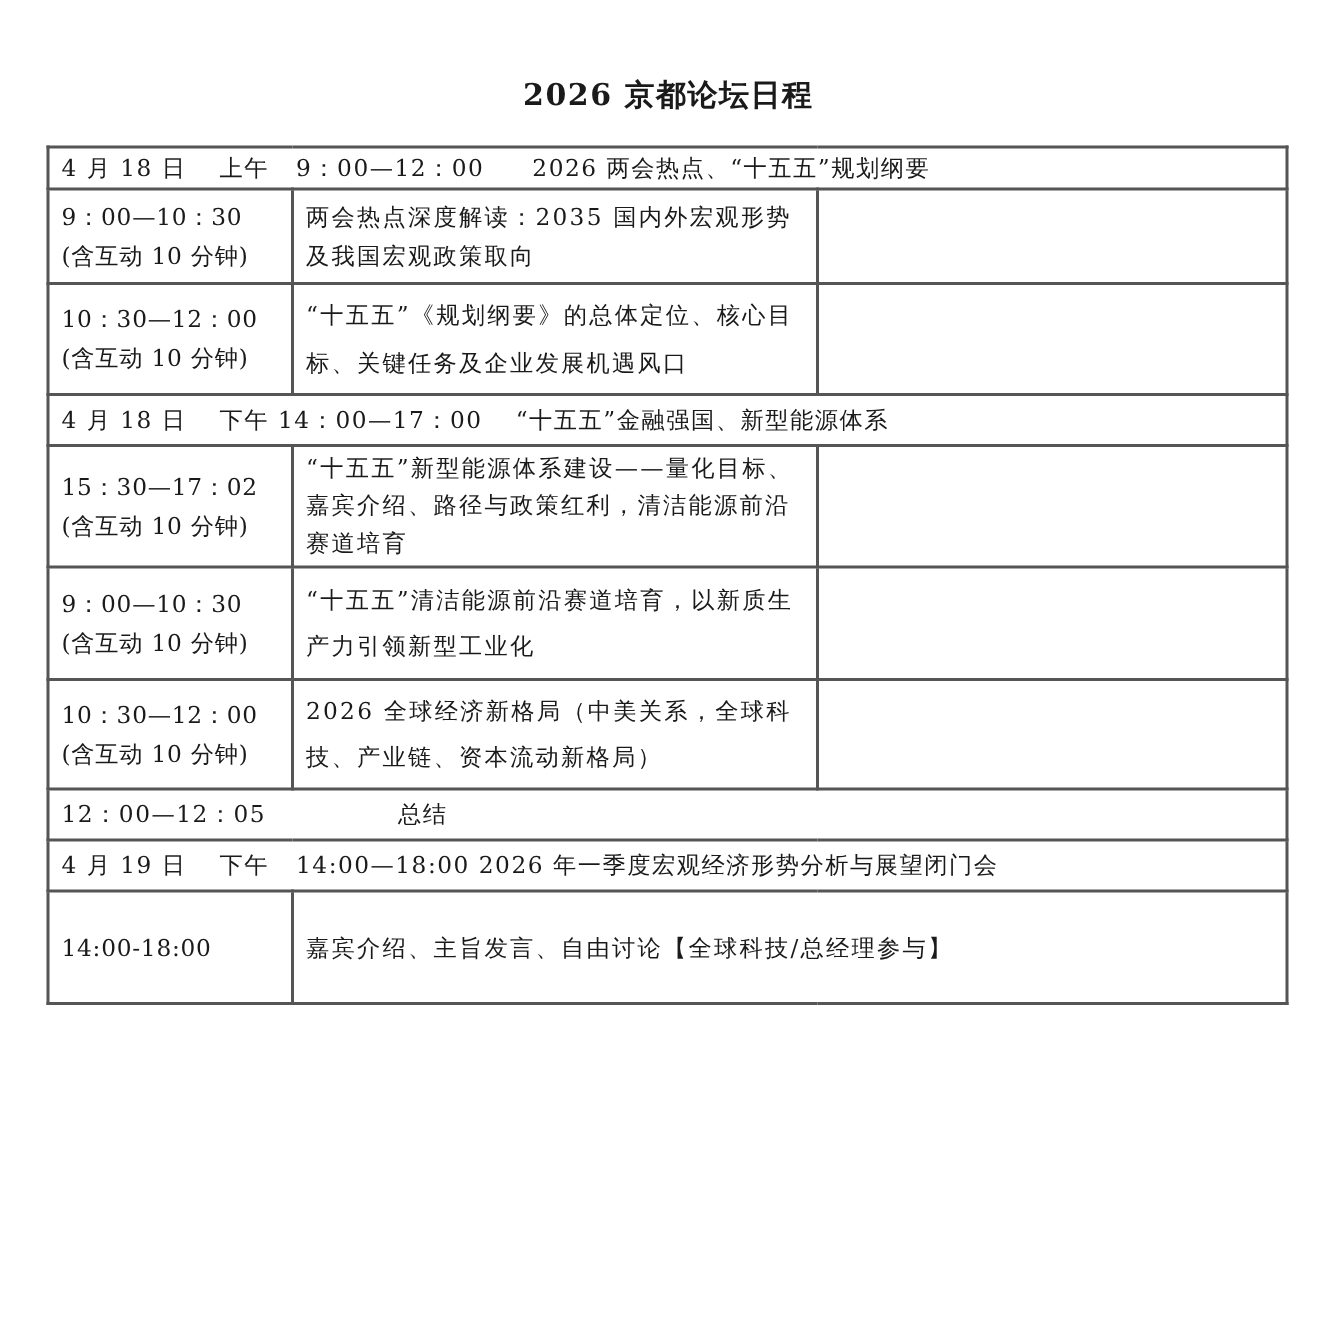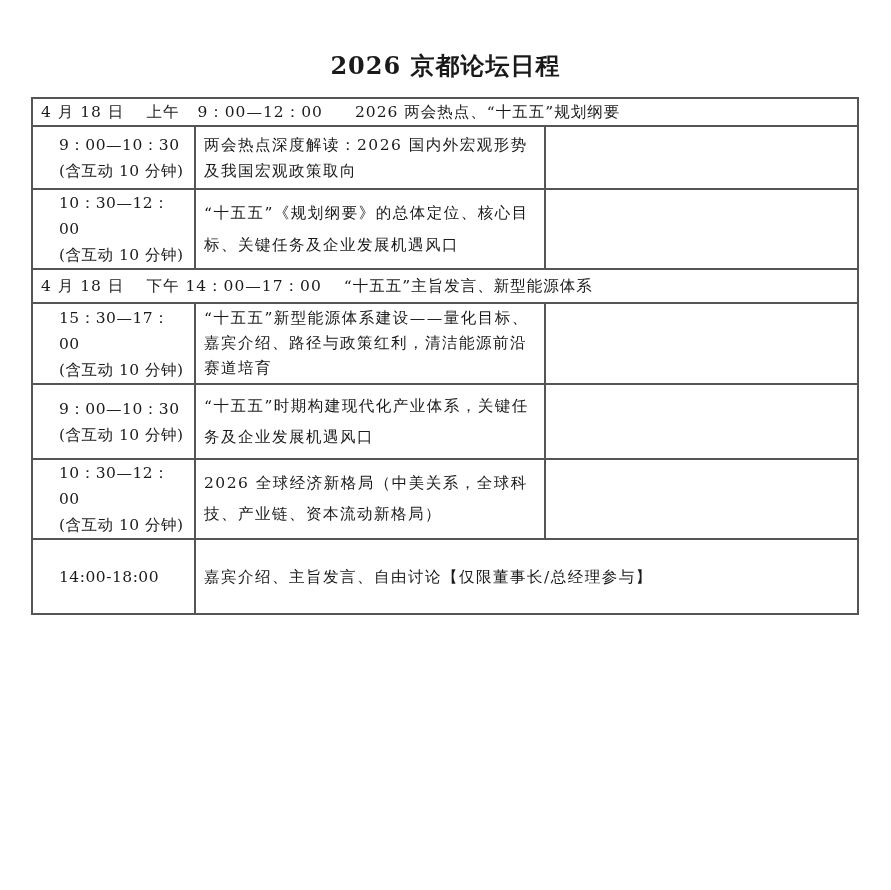--- a/index.html
+++ b/index.html
@@ -3,31 +3,31 @@
 <meta charset="utf-8">
 <style>
   html, body { margin: 0; padding: 0; background: #ffffff; }
   body {
     width: 891px; height: 890px; position: relative; overflow: hidden;
     font-family: "DejaVu Serif", "Liberation Serif", serif;
     color: #1a1a1a;
   }
   .title {
     position: absolute; top: 50px; left: 0; width: 891px;
-    text-align: center; font-size: 24px; font-weight: bold; letter-spacing: 1px;
+    text-align: center; font-size: 20px; font-weight: bold; letter-spacing: 1px;
   }
   .tbl {
     position: absolute; left: 31px; top: 97px; width: 828px;
     border-collapse: collapse; table-layout: fixed;
   }
   .tbl td {
     border: 2px solid #555555; padding: 0 8px; font-size: 15.5px;
     line-height: 26px; vertical-align: middle; letter-spacing: 1.5px;
   }
-  .tbl td.time { width: 149px; padding-left: 26px; letter-spacing: 0.5px; }
+  .tbl td.time { width: 149px; padding-left: 8px; letter-spacing: 0.5px; }
   .tbl td.topic { width: 332px; }
   .tbl td.blank { }
   .tbl tr.section td { height: 32px; letter-spacing: 1px; }
   .time .sub { display: block; }
   .gap { display: inline-block; }
 </style>
 </head>
 <body>
 
 <div class="title">2026 京都论坛日程</div>
@@ -43,61 +43,71 @@
       <tr class="section">
     <td colspan="3" style="height:26px">
       <span>4 月 18 日</span><span class="gap" style="width:22px"></span><span>上午</span><span class="gap" style="width:18px"></span><span>9：00—12：00</span><span class="gap" style="width:32px"></span><span>2026 两会热点、“十五五”规划纲要</span>
     </td>
   </tr>
   <tr>
     <td class="time" style="height:61px">
       <span class="sub">9：00—10：30</span>
       <span class="sub">(含互动 10 分钟)</span>
     </td>
-    <td class="topic">两会热点深度解读：2026 国内外宏观形势及我国宏观政策取向</td>
+    <td class="topic">两会热点深度解读：2035 国内外宏观形势及我国宏观政策取向</td>
     <td class="blank"></td>
   </tr>
   <tr>
     <td class="time" style="height:72px">
       <span class="sub">10：30—12：00</span>
       <span class="sub">(含互动 10 分钟)</span>
     </td>
     <td class="topic" style="line-height:32px">“十五五”《规划纲要》的总体定位、核心目标、关键任务及企业发展机遇风口</td>
     <td class="blank"></td>
   </tr>
 
   <tr class="section">
     <td colspan="3">
-      <span>4 月 18 日</span><span class="gap" style="width:22px"></span><span>下午</span><span class="gap" style="width:6px"></span><span>14：00—17：00</span><span class="gap" style="width:22px"></span><span>“十五五”主旨发言、新型能源体系</span>
+      <span>4 月 18 日</span><span class="gap" style="width:22px"></span><span>下午</span><span class="gap" style="width:6px"></span><span>14：00—17：00</span><span class="gap" style="width:22px"></span><span>“十五五”金融强国、新型能源体系</span>
     </td>
   </tr>
   <tr>
     <td class="time" style="height:79px">
-      <span class="sub">15：30—17：00</span>
+      <span class="sub">15：30—17：02</span>
       <span class="sub">(含互动 10 分钟)</span>
     </td>
     <td class="topic" style="line-height:25px">“十五五”新型能源体系建设——量化目标、嘉宾介绍、路径与政策红利，清洁能源前沿赛道培育</td>
     <td class="blank"></td>
   </tr>
 
   <tr>
     <td class="time" style="height:73px">
       <span class="sub">9：00—10：30</span>
       <span class="sub">(含互动 10 分钟)</span>
     </td>
-    <td class="topic" style="line-height:31px">“十五五”时期构建现代化产业体系，关键任务及企业发展机遇风口</td>
+    <td class="topic" style="line-height:31px">“十五五”清洁能源前沿赛道培育，以新质生产力引领新型工业化</td>
     <td class="blank"></td>
   </tr>
   <tr>
     <td class="time" style="height:71px">
       <span class="sub">10：30—12：00</span>
       <span class="sub">(含互动 10 分钟)</span>
     </td>
     <td class="topic" style="line-height:31px">2026 全球经济新格局（中美关系，全球科技、产业链、资本流动新格局）</td>
     <td class="blank"></td>
   </tr>
+  <tr class="section">
+    <td colspan="3">
+      <span>12：00—12：05</span><span class="gap" style="width:88px"></span><span>总结</span>
+    </td>
+  </tr>
 
+  <tr class="section">
+    <td colspan="3">
+      <span>4 月 19 日</span><span class="gap" style="width:22px"></span><span>下午</span><span class="gap" style="width:18px"></span><span>14:00—18:00</span><span class="gap" style="width:6px"></span><span>2026 年一季度宏观经济形势分析与展望闭门会</span>
+    </td>
+  </tr>
   <tr>
     <td class="time" style="height:73px">14:00-18:00</td>
-    <td colspan="2">嘉宾介绍、主旨发言、自由讨论【仅限董事长/总经理参与】</td>
+    <td colspan="2">嘉宾介绍、主旨发言、自由讨论【全球科技/总经理参与】</td>
   </tr>
 </tbody>
   </table>
 
 </body></html>

